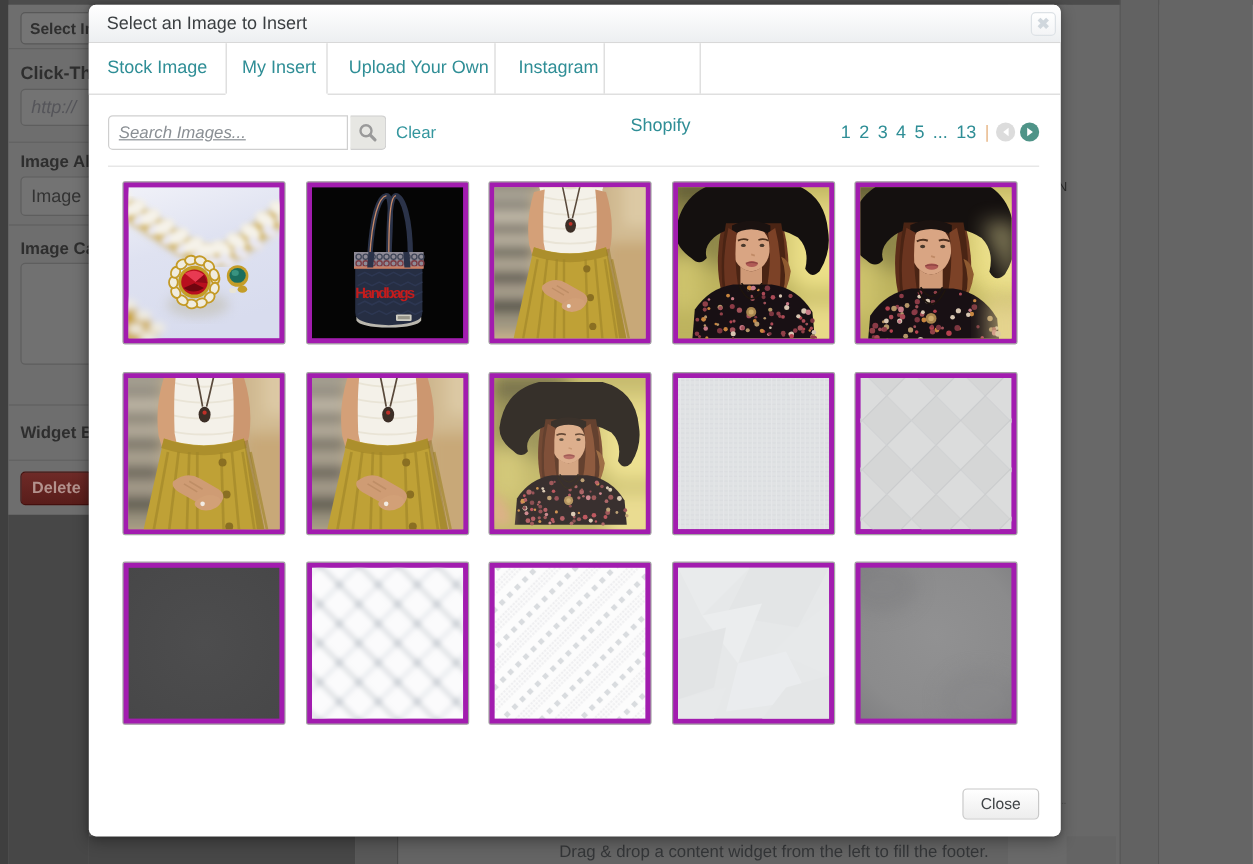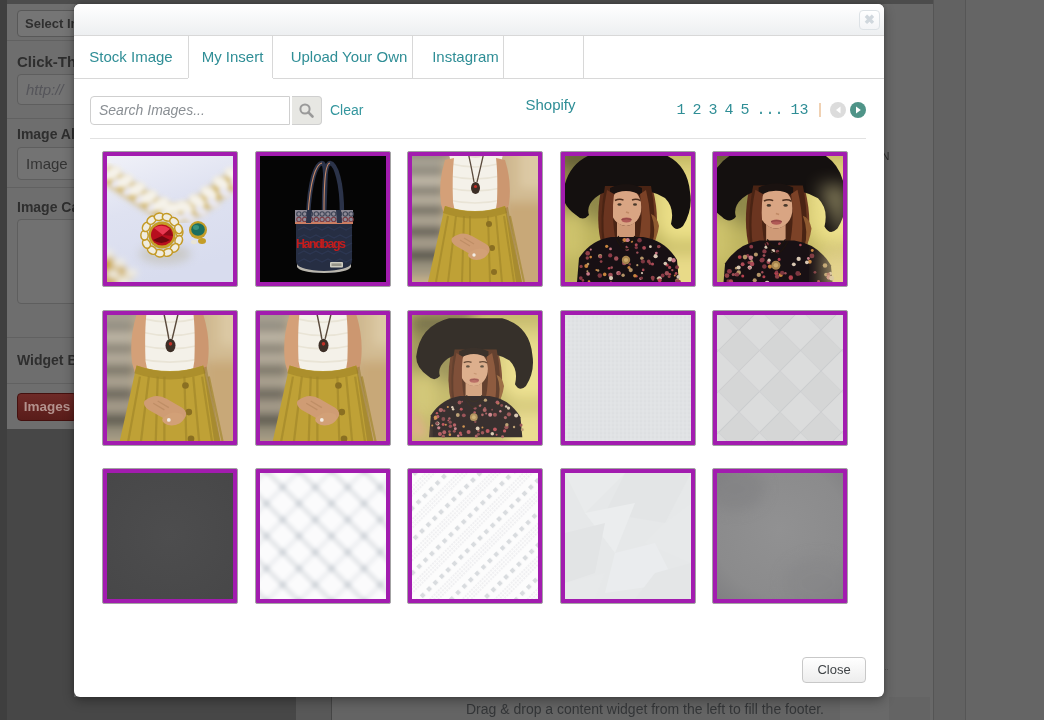--- a/index.html
+++ b/index.html
@@ -36,25 +36,25 @@
           background:linear-gradient(#ffffff,#f3f4f6);color:#d0d7dd;font-size:13px;font-weight:bold;
           text-align:center;line-height:18px;}
   
   .tab{position:absolute;top:32px;height:42px;line-height:42px;text-align:center;
        font-size:15px;color:#2f8e96;background:#fff;}
   .tabline{position:absolute;top:32px;height:42px;width:1px;background:#d8d8d8;}
   .tabbot{position:absolute;top:74px;height:1px;background:#d8d8d8;}
   
   #searchbox{left:16px;top:92px;width:190px;height:27px;border:1px solid #cfcfcf;
              border-radius:4px 0 0 4px;background:#fff;color:#8a8f94;font-style:italic;
-             font-size:14px;line-height:27px;padding-left:8px;}
+             font-size:14px;line-height:27px;padding-left:8px;text-decoration:underline;}
   #searchbtn{left:218px;top:92px;width:30px;height:29px;background:#e7e7e3;border:1px solid #cfcfcf;
              border-left:0;border-radius:0 4px 4px 0;box-sizing:border-box;}
   #clearlink{left:256px;top:92px;height:29px;line-height:29px;font-size:14px;color:#34969e;}
-  #pagenums{right:56px;top:92px;height:29px;line-height:29px;font-size:15px;color:#2f8e96;font-family:Liberation Mono, monospace;}
+  #pagenums{right:56px;top:92px;height:29px;line-height:29px;font-size:15px;color:#2f8e96;}
   #pagenums span{margin:0 3.5px;}
   .circ{position:absolute;top:98px;width:16px;height:16px;border-radius:50%;}
   #sep1{left:16px;top:134px;width:776px;height:1px;background:#e2e2e2;}
   
   .cell{position:absolute;width:126px;height:126px;background:#a21caf;border:1px solid #a3a3a3;
         border-radius:2px;padding:4px;}
   .cell svg{display:block;}
   
   #closebtn{left:728px;top:653px;width:62px;height:24px;border:1px solid #c8c8c8;border-radius:4px;
             background:linear-gradient(#ffffff,#ededed);font-size:13px;color:#3f4346;
@@ -71,21 +71,21 @@
   <div class="diminput" style="top:70px;height:29px;color:#55555a;font-style:italic;font-size:15px;line-height:29px;padding-left:8px;">http://</div>
   <div class="dimsep" style="top:114px;"></div>
   <div class="dimlabel" style="top:122px;font-size:14px;">Image Alt Text</div>
   <div class="diminput" style="top:143px;height:31px;color:#333;font-size:15px;line-height:31px;padding-left:8px;">Image</div>
   <div class="dimsep" style="top:183px;"></div>
   <div class="dimlabel" style="top:195px;font-size:14px;">Image Caption</div>
   <div class="diminput" style="top:215px;height:83px;background:#717171;"></div>
   <div class="dimsep" style="top:333px;"></div>
   <div class="dimlabel" style="top:348px;font-size:14px;">Widget Background</div>
   <div class="dimsep" style="top:379px;"></div>
-  <div class="diminput" style="top:389px;height:26px;background:linear-gradient(#6e2a27,#591d1a);border-color:#44100e;color:#b3928d;font-weight:bold;font-size:13.5px;line-height:26px;text-align:center;width:58px;">Images</div>
+  <div class="diminput" style="top:389px;height:26px;background:linear-gradient(#6e2a27,#591d1a);border-color:#44100e;color:#b3928d;font-weight:bold;font-size:13.5px;line-height:26px;text-align:center;width:58px;">Delete</div>
 </div>
 <div class="abs" id="leftbelow"></div>
 <div class="abs" id="botleft"></div>
 <div class="abs" id="botmid"></div>
 <div class="abs" id="botline"></div>
 <div class="abs" id="bottext"><span style="position:relative;left:14px;">Drag &amp; drop a content widget from the left to fill the footer.</span></div>
 <div class="abs" id="rline1"></div>
 <div class="abs" id="rmid"></div>
 <div class="abs" id="rline2"></div>
 <div class="abs" id="rright"></div>
@@ -106,20 +106,21 @@
   </svg>
   <div class="abs" style="left:0;top:580px;font-size:11px;color:#2e2e2e;">0</div>
   <svg class="abs" style="left:0;top:625px;" width="49" height="30" viewBox="0 0 49 30">
     <path d="M0 22 Q 8 12 16 14 Q 22 16 19 21 Q 16 25 13 21" fill="none" stroke="#6f584a" stroke-width="2"></path>
   </svg>
   <div class="abs" style="left:0;top:665px;width:48px;height:1px;border-top:1px dotted #545454;"></div>
 </div>
 
 <div class="abs" id="modal">
   <div class="abs" id="titlebar"></div>
+  <div class="abs" id="title">Select an Image to Insert</div>
   <div class="abs" id="closex">✖</div>
 
   <div class="tab" style="left:0;width:114px;">Stock Image</div>
   <div class="tab" style="left:114px;width:85px;text-indent:4px;">My Insert</div>
   <div class="tab" style="left:199px;width:139px;text-indent:13px;">Upload Your Own</div>
   <div class="tab" style="left:338px;width:91px;text-indent:16px;">Instagram</div>
   <div class="tab" style="left:429px;width:80px;text-indent:15px;margin-top:48px;">Shopify</div>
   <div class="tabline" style="left:114px;"></div>
   <div class="tabline" style="left:198px;"></div>
   <div class="tabline" style="left:338px;"></div>

